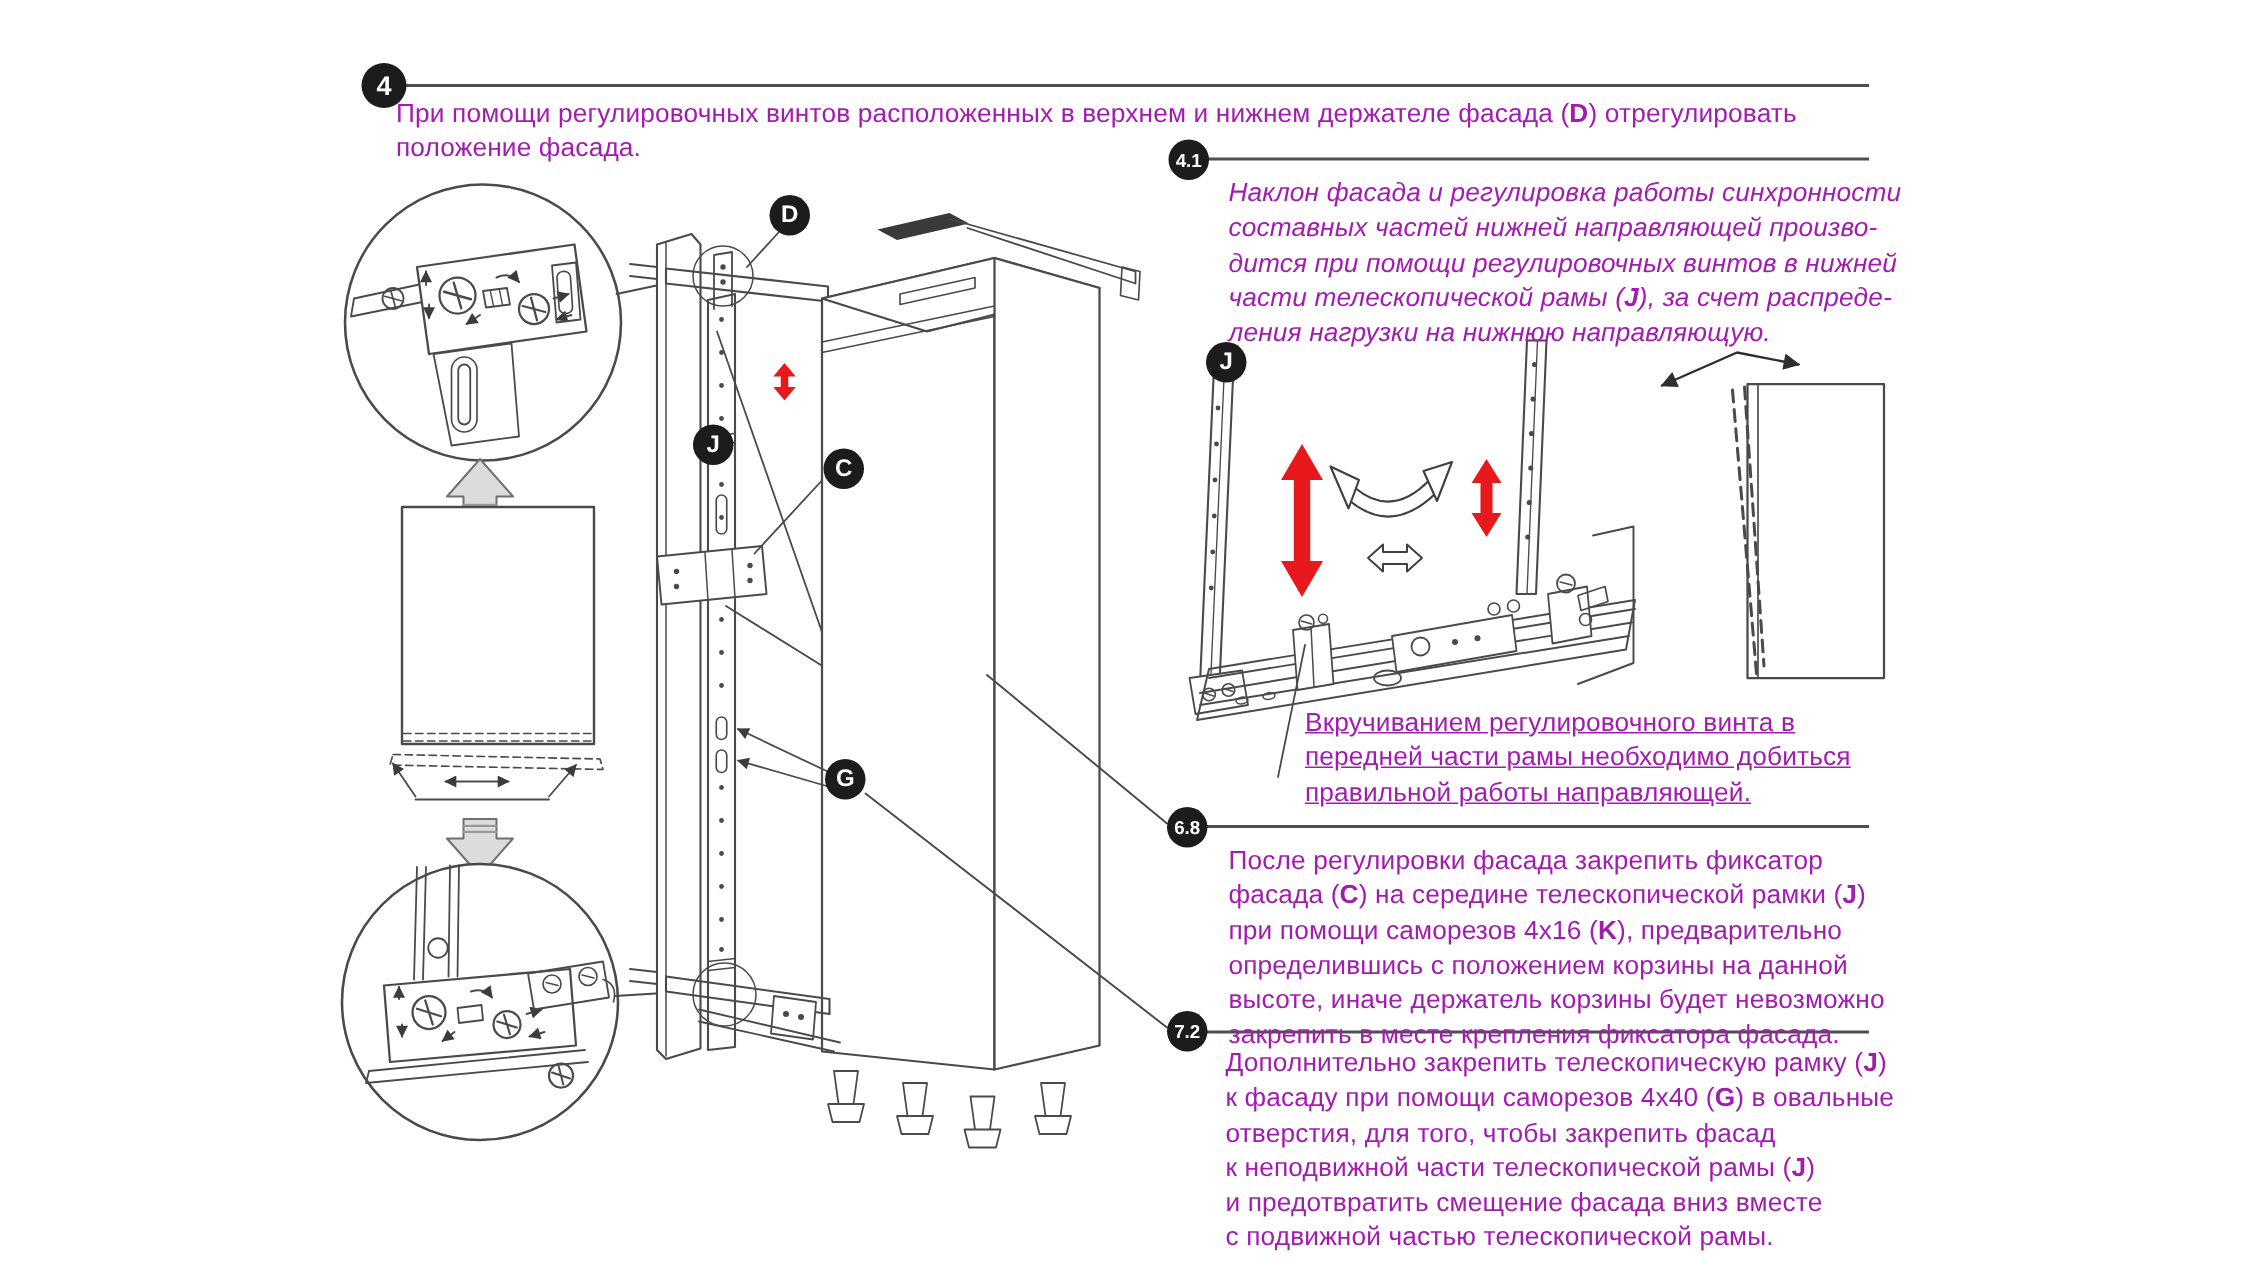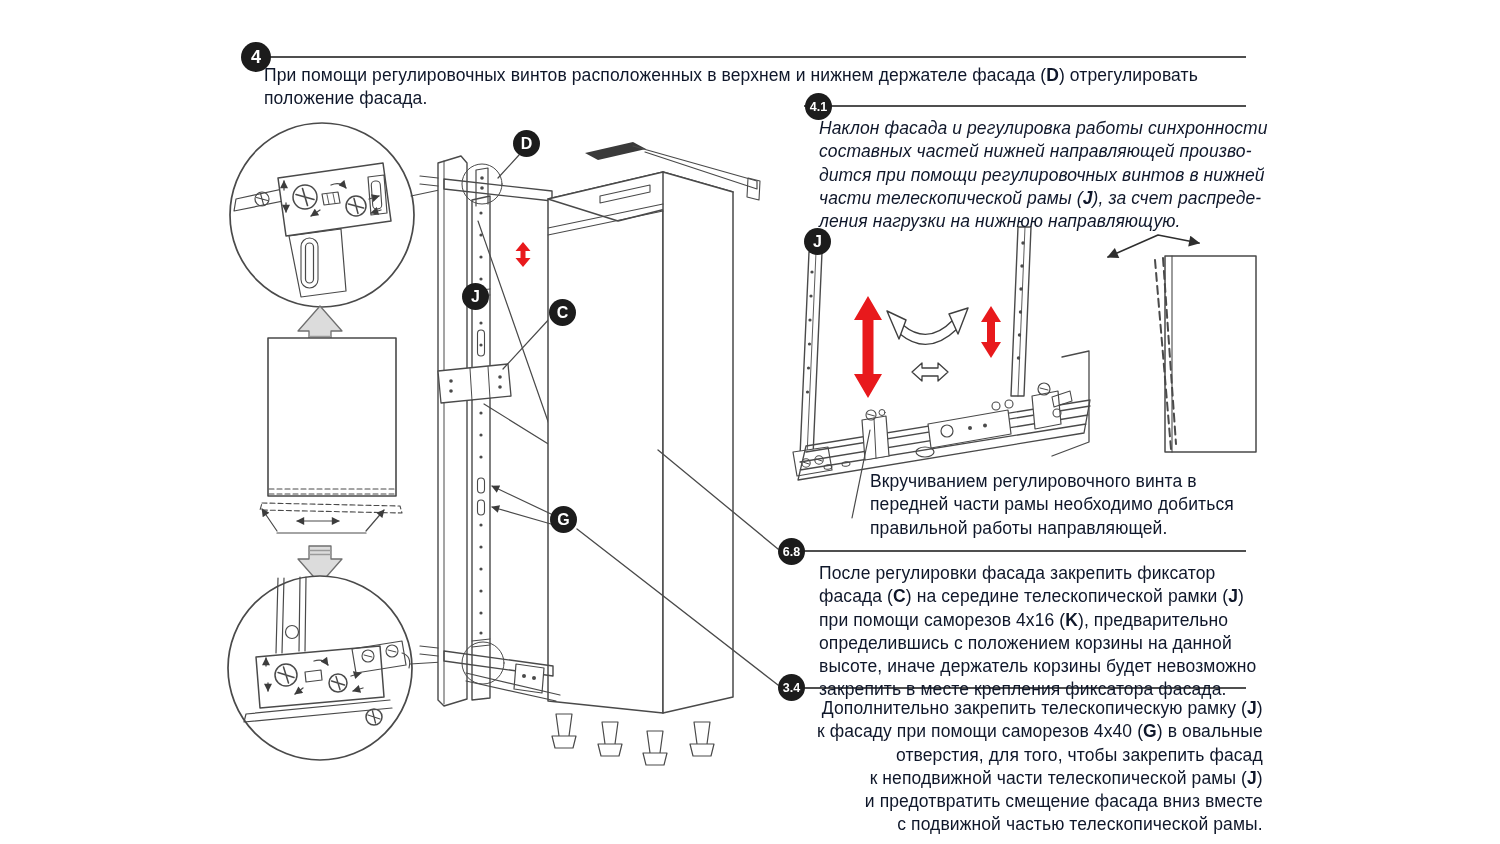--- a/index.html
+++ b/index.html
@@ -1,19 +1,19 @@
 <!DOCTYPE html>
 <html><head>
 <meta charset="utf-8">
 <style>
   html,body{margin:0;padding:0;background:#ffffff;}
   .canvas{position:relative;width:1500px;height:844px;background:#ffffff;overflow:hidden;
           font-family:"Liberation Sans",sans-serif;}
   .art{position:absolute;left:0;top:0;width:1500px;height:844px;}
-  .txt{position:absolute;color:#0f172a;font-size:17.5px;line-height:23.3px;letter-spacing:.1px;
+  .txt{position:absolute;color:#a21caf;font-size:17.5px;line-height:23.3px;letter-spacing:.1px;
        white-space:nowrap;}
   .txt b{font-weight:bold;}
   .rule{position:absolute;height:2px;background:#4f4f4f;}
   .badge{position:absolute;background:#1c1c1c;color:#ffffff;border-radius:50%;
          display:flex;align-items:center;justify-content:center;font-weight:bold;z-index:5;}
   .badge.step{width:30px;height:30px;font-size:18px;}
   .badge.sub{width:27px;height:27px;font-size:12.5px;}
   .badge.part{width:27px;height:27px;font-size:16px;}
 </style>
 </head>
@@ -279,29 +279,29 @@
 
 </g>
 </svg>
 
 <div class="rule" style="left:270px;top:56px;width:976px;"></div>
 <div class="rule" style="left:804px;top:105px;width:442px;"></div>
 <div class="rule" style="left:803px;top:550px;width:443px;"></div>
 <div class="rule" style="left:803px;top:687px;width:443px;"></div>
 
 <div class="badge step" style="left:241px;top:42px;">4</div>
-<div class="badge sub" style="left:779px;top:93px;margin-left:26px;">4.1</div>
+<div class="badge sub" style="left:779px;top:93px;">4.1</div>
 <div class="badge sub" style="left:778px;top:538px;">6.8</div>
-<div class="badge sub" style="left:778px;top:674px;">3.4</div>
+<div class="badge sub" style="left:778px;top:674px;">7.2</div>
 
 <div class="badge part" style="left:513px;top:130px;">D</div>
 <div class="badge part" style="left:462px;top:283px;">J</div>
 <div class="badge part" style="left:549px;top:299px;">C</div>
 <div class="badge part" style="left:550px;top:506px;">G</div>
 <div class="badge part" style="left:804px;top:228px;">J</div>
 
 <div class="txt" style="left:264px;top:64px;">При помощи регулировочных винтов расположенных в верхнем и нижнем держателе фасада (<b>D</b>) отрегулировать<br>положение фасада.</div>
 <div class="txt" style="left:819px;top:117px;font-style:italic;">Наклон фасада и регулировка работы синхронности<br>составных частей нижней направляющей произво-<br>дится при помощи регулировочных винтов в нижней<br>части телескопической рамы (<b>J</b>), за счет распреде-<br>ления нагрузки на нижнюю направляющую.</div>
-<div class="txt" style="left:870px;top:470px;">Вкручиванием регулировочного винта в<br>передней части рамы необходимо добиться<br>правильной работы направляющей.</div>
+<div class="txt" style="left:870px;top:470px;text-decoration:underline;">Вкручиванием регулировочного винта в<br>передней части рамы необходимо добиться<br>правильной работы направляющей.</div>
 <div class="txt" style="left:819px;top:562px;">После регулировки фасада закрепить фиксатор<br>фасада (<b>C</b>) на середине телескопической рамки (<b>J</b>)<br>при помощи саморезов 4х16 (<b>K</b>), предварительно<br>определившись с положением корзины на данной<br>высоте, иначе держатель корзины будет невозможно<br>закрепить в месте крепления фиксатора фасада.</div>
-<div class="txt" style="left:817px;top:697px;text-align:right;">Дополнительно закрепить телескопическую рамку (<b>J</b>)<br>к фасаду при помощи саморезов 4х40 (<b>G</b>) в овальные<br>отверстия, для того, чтобы закрепить фасад<br>к неподвижной части телескопической рамы (<b>J</b>)<br>и предотвратить смещение фасада вниз вместе<br>с подвижной частью телескопической рамы.</div>
+<div class="txt" style="left:817px;top:697px;">Дополнительно закрепить телескопическую рамку (<b>J</b>)<br>к фасаду при помощи саморезов 4х40 (<b>G</b>) в овальные<br>отверстия, для того, чтобы закрепить фасад<br>к неподвижной части телескопической рамы (<b>J</b>)<br>и предотвратить смещение фасада вниз вместе<br>с подвижной частью телескопической рамы.</div>
 
 </div>
 
 </body></html>

